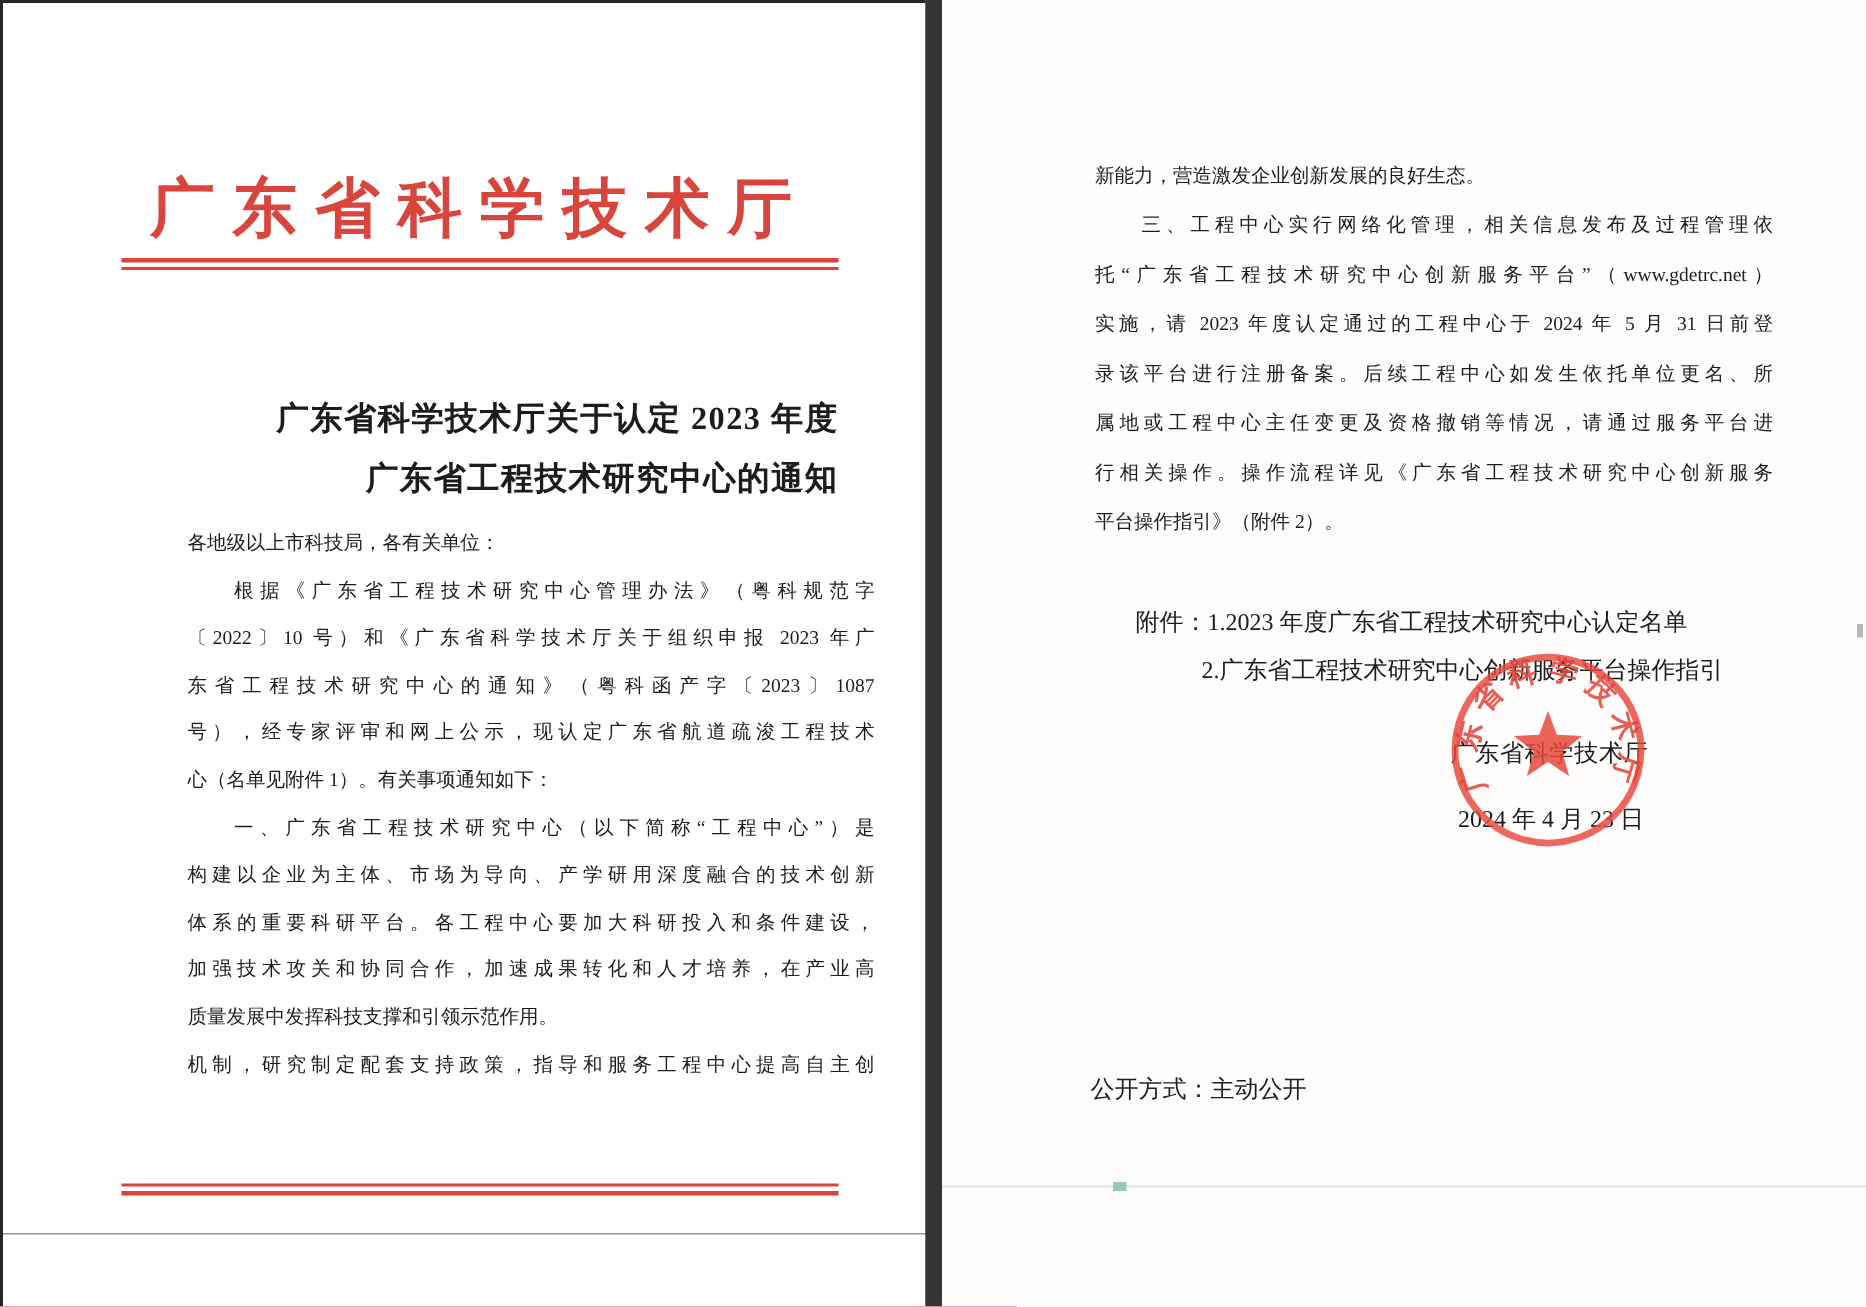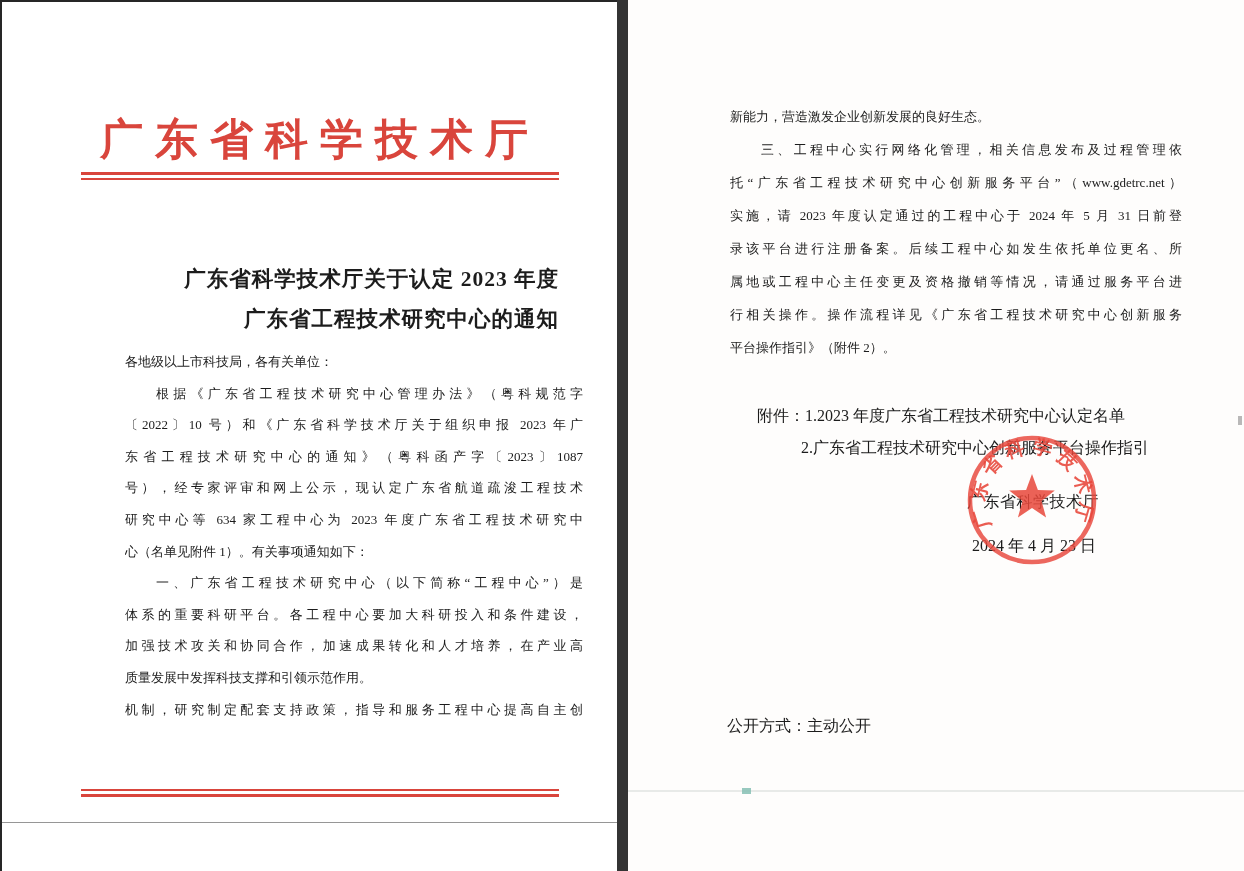--- a/index.html
+++ b/index.html
@@ -70,23 +70,23 @@
       <div>广东省科学技术厅关于认定 2023 年度</div>
       <div>广东省工程技术研究中心的通知</div>
     </div>
 
     <div class="left-body">
         <div class="body-line">各地级以上市科技局，各有关单位：</div>
         <div class="body-line ind j">根据《广东省工程技术研究中心管理办法》（粤科规范字</div>
         <div class="body-line j">〔2022〕10 号）和《广东省科学技术厅关于组织申报 2023 年广</div>
         <div class="body-line j">东省工程技术研究中心的通知》（粤科函产字〔2023〕1087</div>
         <div class="body-line j">号），经专家评审和网上公示，现认定广东省航道疏浚工程技术</div>
-        <div class="body-line j">研究中心等 634 家工程中心为 2023 年度广东省工程技术研究中</div>
         <div class="body-line">心（名单见附件 1）。有关事项通知如下：</div>
         <div class="body-line ind j">一、广东省工程技术研究中心（以下简称“工程中心”）是</div>
+        <div class="body-line j">构建以企业为主体、市场为导向、产学研用深度融合的技术创新</div>
         <div class="body-line j">体系的重要科研平台。各工程中心要加大科研投入和条件建设，</div>
         <div class="body-line j">加强技术攻关和协同合作，加速成果转化和人才培养，在产业高</div>
         <div class="body-line">质量发展中发挥科技支撑和引领示范作用。</div>
         <div class="body-line j">机制，研究制定配套支持政策，指导和服务工程中心提高自主创</div>
       </div>
 
     <div class="rule rule-bottom" style="border-color:#d9453c;"></div>
 
     <div class="page-bottom-edge"></div>
   </div>

